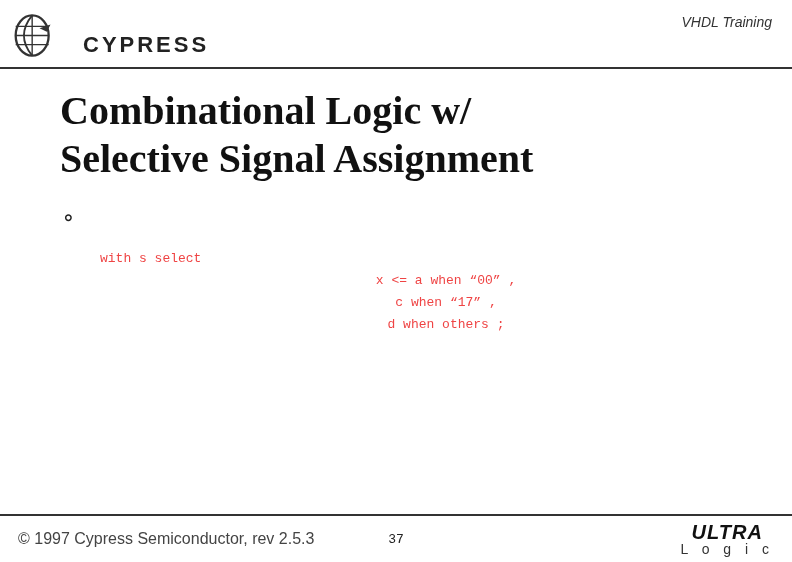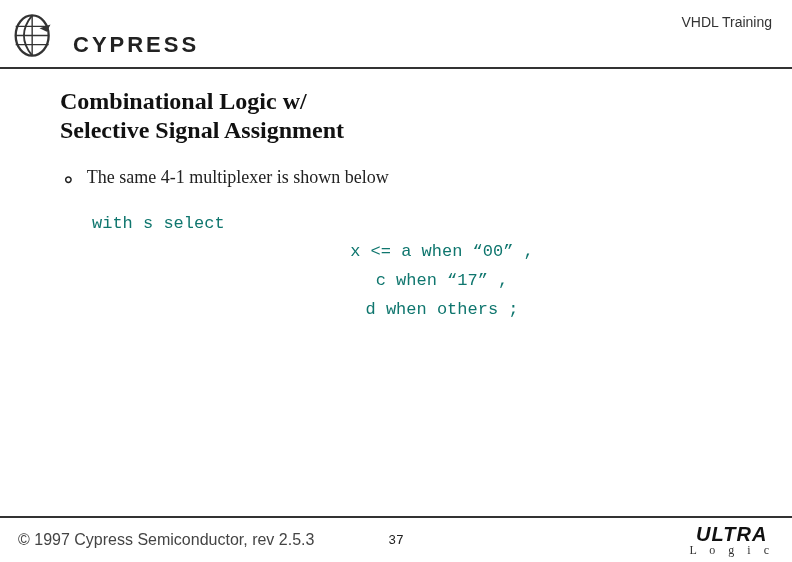--- a/index.html
+++ b/index.html
@@ -19,51 +19,52 @@
       align-items: flex-start;
       justify-content: space-between;
       padding: 8px 20px 0 12px;
       border-bottom: 2px solid #333;
       padding-bottom: 4px;
     }
 
     .logo-area {
       display: flex;
       align-items: center;
-      gap: 6px;
+      gap: 16px;
     }
 
     .logo-svg {
       width: 55px;
       height: 55px;
     }
 
     .company-name {
       font-family: Arial, sans-serif;
       font-size: 22px;
       font-weight: bold;
       letter-spacing: 3px;
       color: #222;
       margin-top: 18px;
     }
 
     .vhdl-title {
       font-family: Arial, sans-serif;
       font-size: 14px;
+      font-style: italic;
       color: #333;
       margin-top: 6px;
     }
 
     
     .main-content {
       padding: 18px 60px 0 60px;
     }
 
     .slide-title {
-      font-size: 24px;
+      font-size: 40px;
       font-weight: bold;
       color: #111;
       line-height: 1.2;
       margin-bottom: 22px;
     }
 
     .bullet-item {
       display: flex;
       align-items: flex-start;
       gap: 10px;
@@ -72,25 +73,25 @@
       color: #222;
     }
 
     .bullet-symbol {
       font-size: 20px;
       margin-top: 1px;
       flex-shrink: 0;
     }
 
     .code-block {
-      margin-left: 32px;
+      margin-left: 40px;
       margin-top: 10px;
       font-family: 'Courier New', Courier, monospace;
-      font-size: 17px;
-      color: #0f766e;
+      font-size: 13px;
+      color: #ef4444;
       line-height: 1.7;
     }
 
     .code-block .line-indent {
       margin-left: 60px;
       text-align: center;
     }
 
     
     .footer {
@@ -130,22 +131,22 @@
       font-family: Arial, sans-serif;
       font-size: 20px;
       font-weight: 900;
       font-style: italic;
       color: #111;
       letter-spacing: 1px;
       line-height: 1;
     }
 
     .logic-text {
-      font-family: Liberation Serif, serif;
-      font-size: 12px;
+      font-family: Liberation Sans, sans-serif;
+      font-size: 14px;
       letter-spacing: 5px;
       color: #333;
       line-height: 1;
     }
   </style>
 </head>
 <body>
 
 <div class="header">
   <div class="logo-area">
@@ -170,21 +171,20 @@
 </div>
 
 <div class="main-content">
   <div class="slide-title">
     <span>Combinational Logic w/</span><br>
     <span>Selective Signal Assignment</span>
   </div>
 
   <div class="bullet-item">
     <span class="bullet-symbol">⚬</span>
-    <span>The same 4-1 multiplexer is shown below</span>
   </div>
 
   <div class="code-block">
     <div>with s select</div>
     <div class="line-indent">x &lt;= a when “00” ,</div>
     <div class="line-indent">c when “17” ,</div>
     <div class="line-indent">d when others ;</div>
   </div>
 </div>
 

